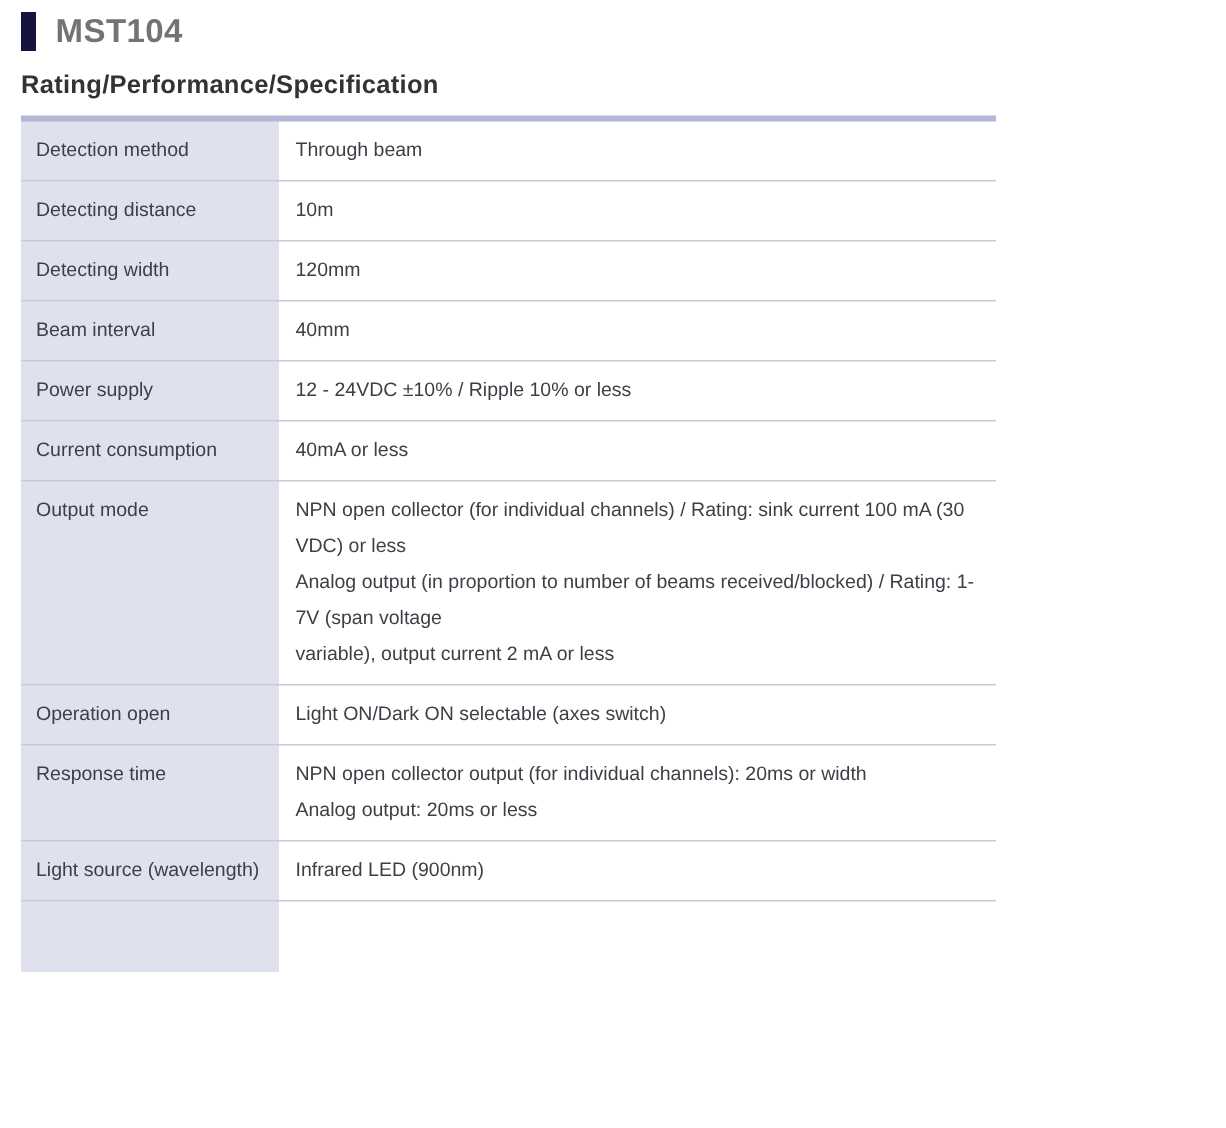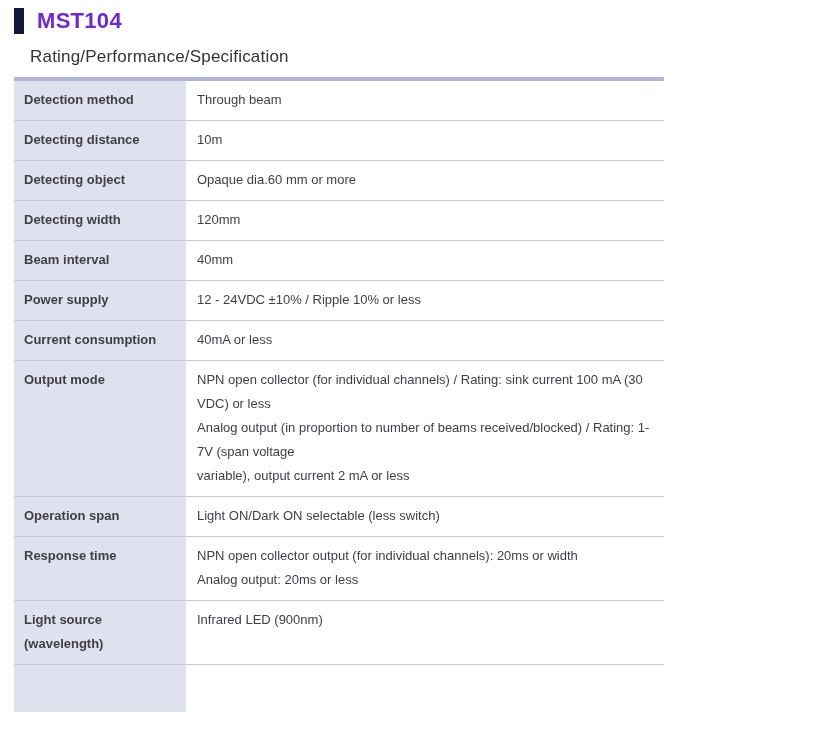--- a/index.html
+++ b/index.html
@@ -27,27 +27,27 @@
     display: inline-block;
     width: 10px;
     height: 26px;
     background: var(--accent-bar, #14143e);
     margin-right: 13px;
   }
   h1.product-title {
     margin: 0;
     font-size: 22px;
     font-weight: bold;
-    color: #6d28d9;
+    color: #737373;
     letter-spacing: 0.3px;
   }
   h2.section-heading {
-    margin: 0 0 10px 16px;
+    margin: 0 0 10px 0;
     font-size: 17px;
-    font-weight: normal;
+    font-weight: bold;
     color: #333333;
     letter-spacing: 0.2px;
   }
   table.spec-table {
     border-collapse: collapse;
     width: 650px;
     border-top: 4px solid var(--table-top-border, #b3b6d4);
     table-layout: fixed;
   }
   .spec-table th,
@@ -55,21 +55,21 @@
     border-bottom: 1px solid var(--row-border, #c9c9d2);
     vertical-align: top;
     text-align: left;
     font-size: 13px;
     line-height: 24px;
     color: var(--text, #3e3e46);
   }
   .spec-table th {
     background: var(--label-bg, #e0e1ee);
     width: 152px;
-    font-weight: bold;
+    font-weight: normal;
     padding: 7px 10px 8px 10px;
   }
   .spec-table td {
     padding: 7px 10px 8px 11px;
   }
   .value-line {
     min-height: 24px;
   }
   tr.stub-row th, tr.stub-row td {
     height: 32px;
@@ -96,26 +96,20 @@
             <div class="value-line">Through beam</div>
           </td>
   </tr>
         <tr>
     <th>Detecting distance</th>
     <td>
             <div class="value-line">10m</div>
           </td>
   </tr>
         <tr>
-    <th>Detecting object</th>
-    <td>
-            <div class="value-line">Opaque dia.60 mm or more</div>
-          </td>
-  </tr>
-        <tr>
     <th>Detecting width</th>
     <td>
             <div class="value-line">120mm</div>
           </td>
   </tr>
         <tr>
     <th>Beam interval</th>
     <td>
             <div class="value-line">40mm</div>
           </td>
@@ -134,23 +128,23 @@
   </tr>
         <tr>
     <th>Output mode</th>
     <td>
             <div class="value-line">NPN open collector (for individual channels) / Rating: sink current 100 mA (30 VDC) or less</div>
             <div class="value-line">Analog output (in proportion to number of beams received/blocked) / Rating: 1-7V (span voltage</div>
             <div class="value-line">variable), output current 2 mA or less</div>
           </td>
   </tr>
         <tr>
-    <th>Operation span</th>
+    <th>Operation open</th>
     <td>
-            <div class="value-line">Light ON/Dark ON selectable (less switch)</div>
+            <div class="value-line">Light ON/Dark ON selectable (axes switch)</div>
           </td>
   </tr>
         <tr>
     <th>Response time</th>
     <td>
             <div class="value-line">NPN open collector output (for individual channels): 20ms or width</div>
             <div class="value-line">Analog output: 20ms or less</div>
           </td>
   </tr>
         <tr>

